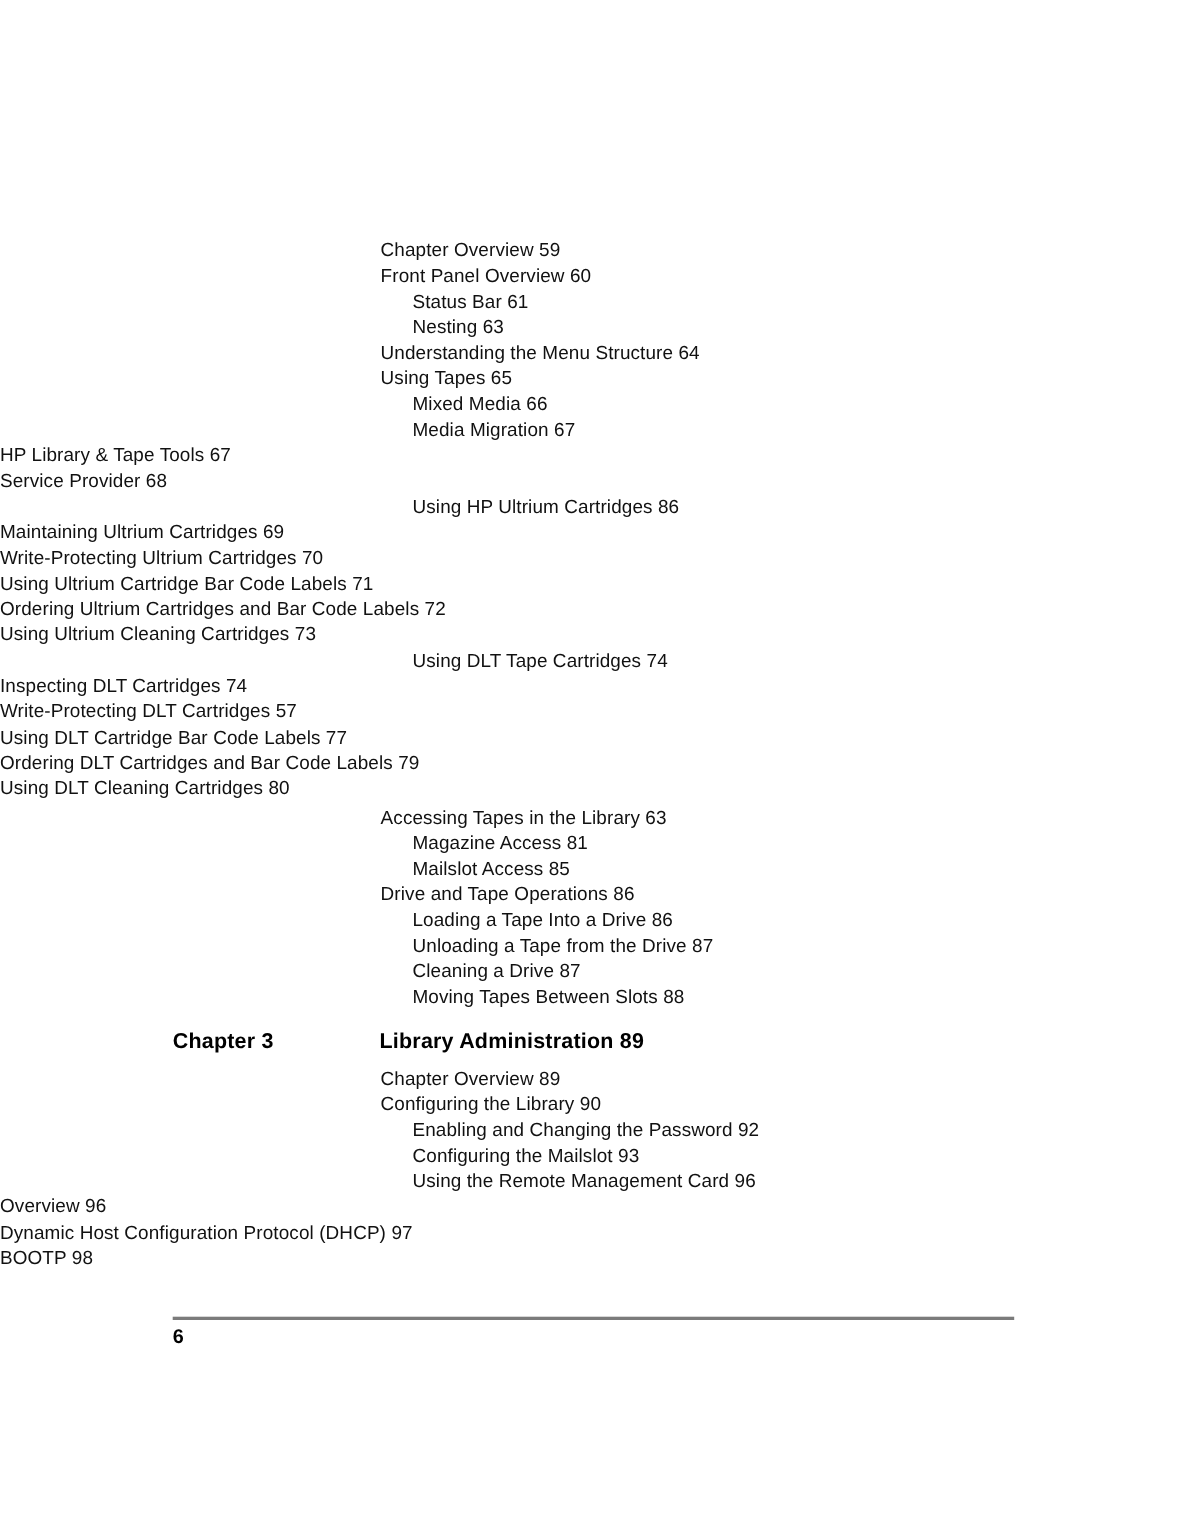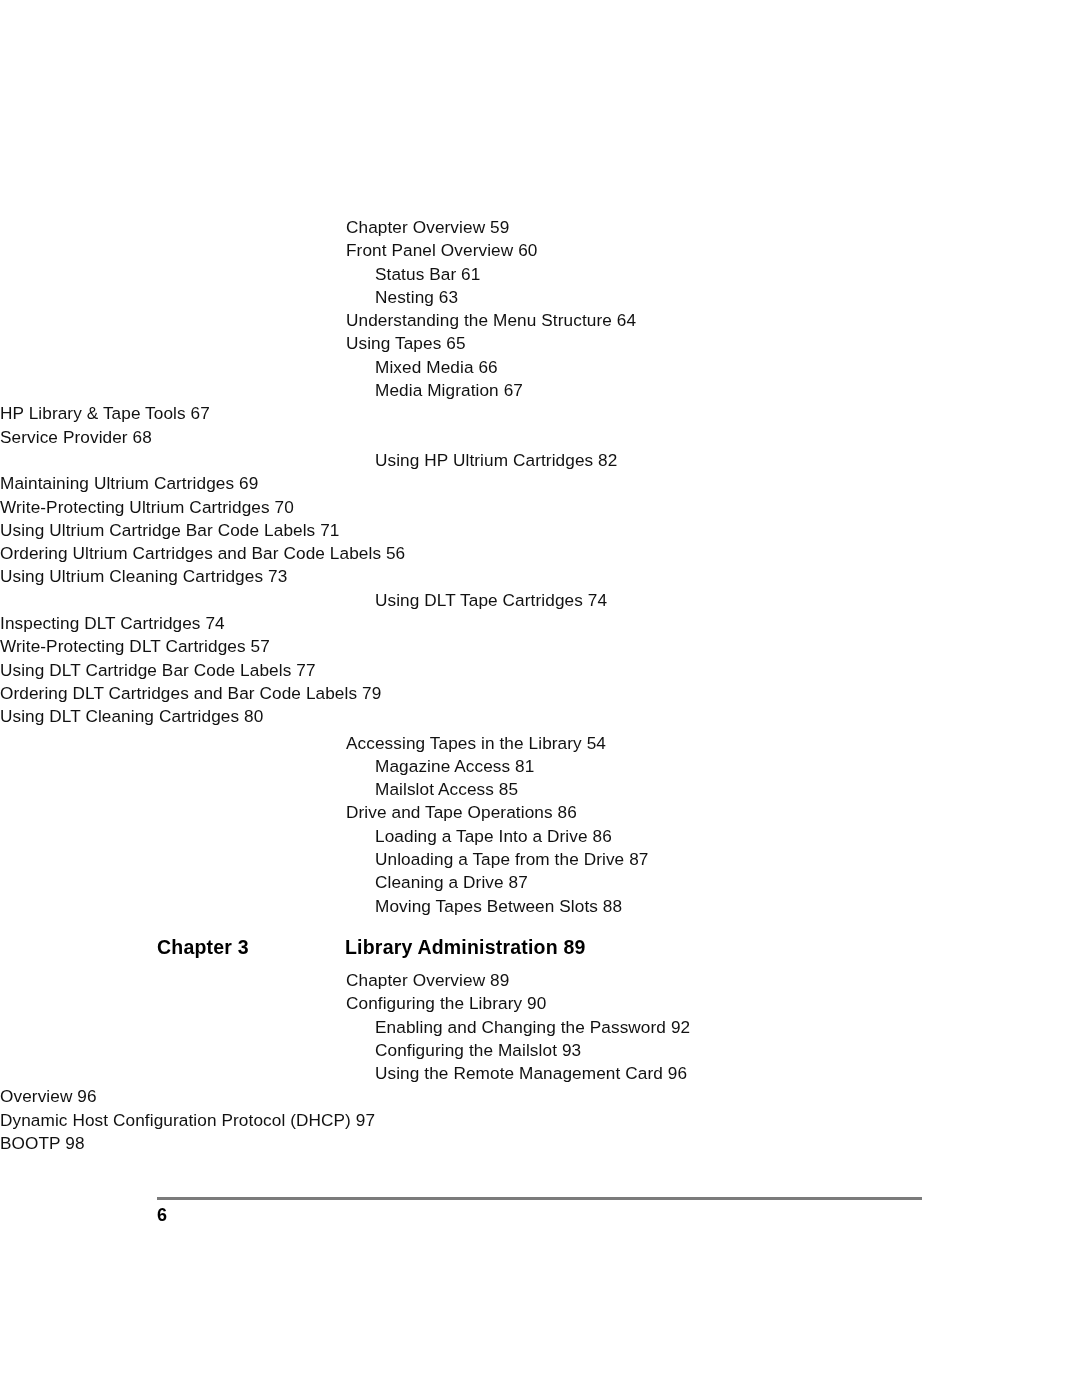--- a/index.html
+++ b/index.html
@@ -111,33 +111,33 @@
       <div class="toc-entry lvl1">Chapter Overview 59</div>
       <div class="toc-entry lvl1">Front Panel Overview 60</div>
       <div class="toc-entry lvl2">Status Bar 61</div>
       <div class="toc-entry lvl2">Nesting 63</div>
       <div class="toc-entry lvl1">Understanding the Menu Structure 64</div>
       <div class="toc-entry lvl1">Using Tapes 65</div>
       <div class="toc-entry lvl2">Mixed Media 66</div>
       <div class="toc-entry lvl2">Media Migration 67</div>
       <div class="toc-entry lvl3">HP Library &amp; Tape Tools 67</div>
       <div class="toc-entry lvl3">Service Provider 68</div>
-      <div class="toc-entry lvl2">Using HP Ultrium Cartridges 82</div>
+      <div class="toc-entry lvl2">Using HP Ultrium Cartridges 86</div>
       <div class="toc-entry lvl3">Maintaining Ultrium Cartridges 69</div>
       <div class="toc-entry lvl3">Write-Protecting Ultrium Cartridges 70</div>
       <div class="toc-entry lvl3">Using Ultrium Cartridge Bar Code Labels 71</div>
-      <div class="toc-entry lvl3">Ordering Ultrium Cartridges and Bar Code Labels 56</div>
+      <div class="toc-entry lvl3">Ordering Ultrium Cartridges and Bar Code Labels 72</div>
       <div class="toc-entry lvl3">Using Ultrium Cleaning Cartridges 73</div>
       <div class="toc-entry lvl2">Using DLT Tape Cartridges 74</div>
       <div class="toc-entry lvl3">Inspecting DLT Cartridges 74</div>
       <div class="toc-entry lvl3">Write-Protecting DLT Cartridges 57</div>
       <div class="toc-entry lvl3">Using DLT Cartridge Bar Code Labels 77</div>
       <div class="toc-entry lvl3">Ordering DLT Cartridges and Bar Code Labels 79</div>
       <div class="toc-entry lvl3">Using DLT Cleaning Cartridges 80</div>
-      <div class="toc-entry lvl1 gap-before">Accessing Tapes in the Library 54</div>
+      <div class="toc-entry lvl1 gap-before">Accessing Tapes in the Library 63</div>
       <div class="toc-entry lvl2">Magazine Access 81</div>
       <div class="toc-entry lvl2">Mailslot Access 85</div>
       <div class="toc-entry lvl1">Drive and Tape Operations 86</div>
       <div class="toc-entry lvl2">Loading a Tape Into a Drive 86</div>
       <div class="toc-entry lvl2">Unloading a Tape from the Drive 87</div>
       <div class="toc-entry lvl2">Cleaning a Drive 87</div>
       <div class="toc-entry lvl2">Moving Tapes Between Slots 88</div>
     </div>
 
   <div class="chapter-row">

